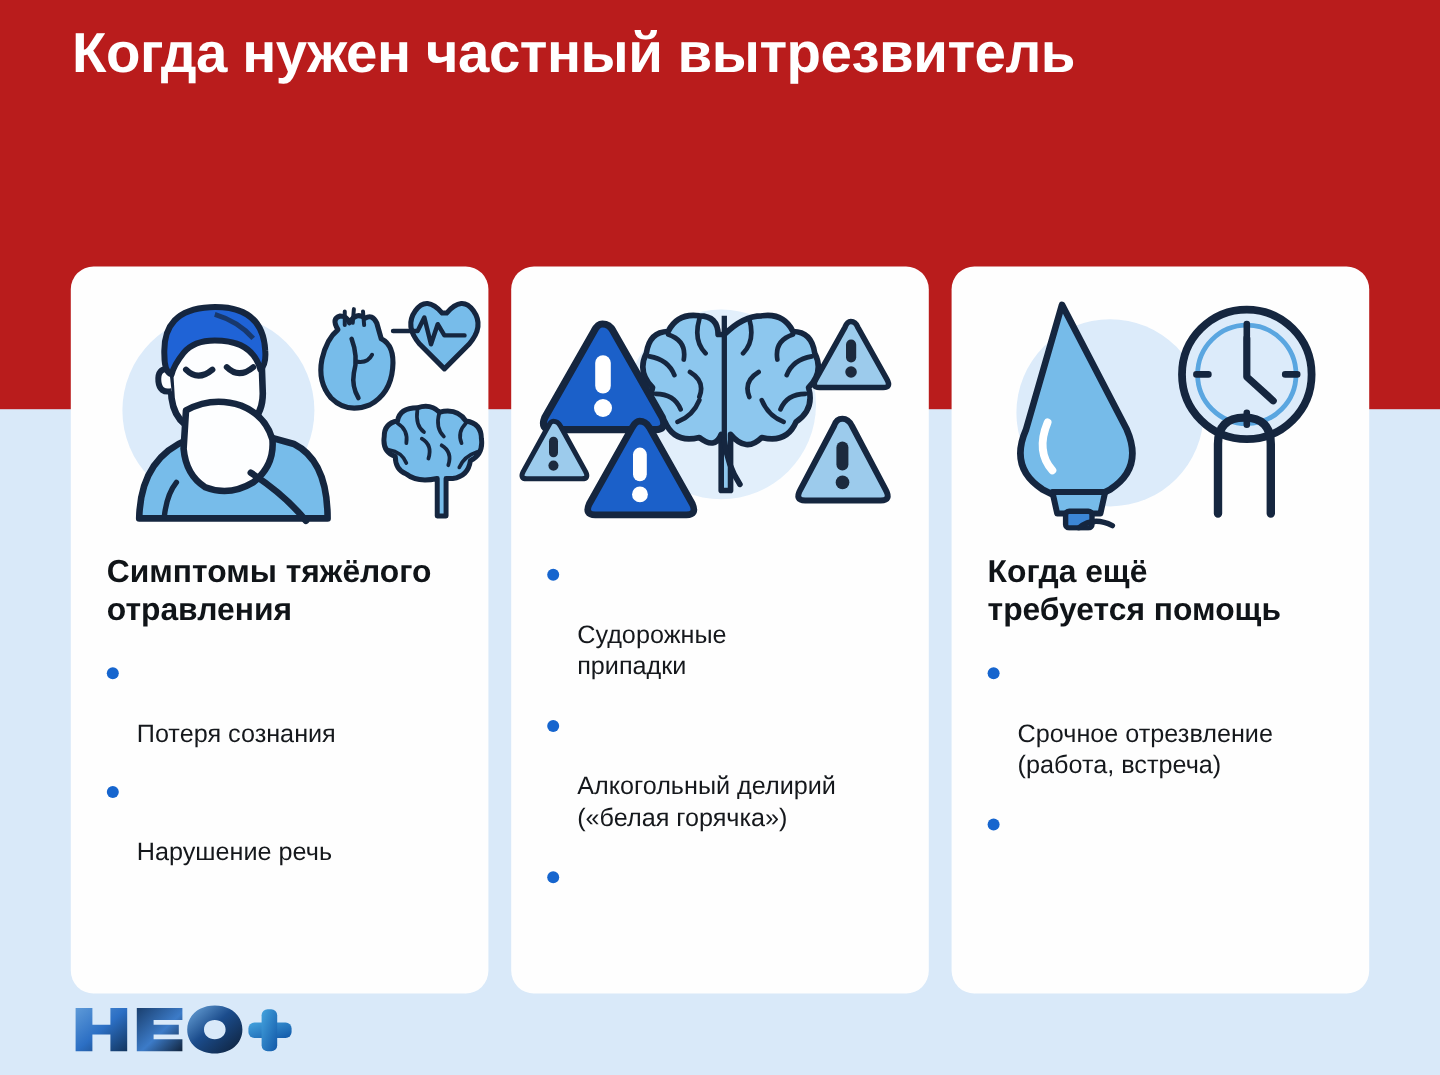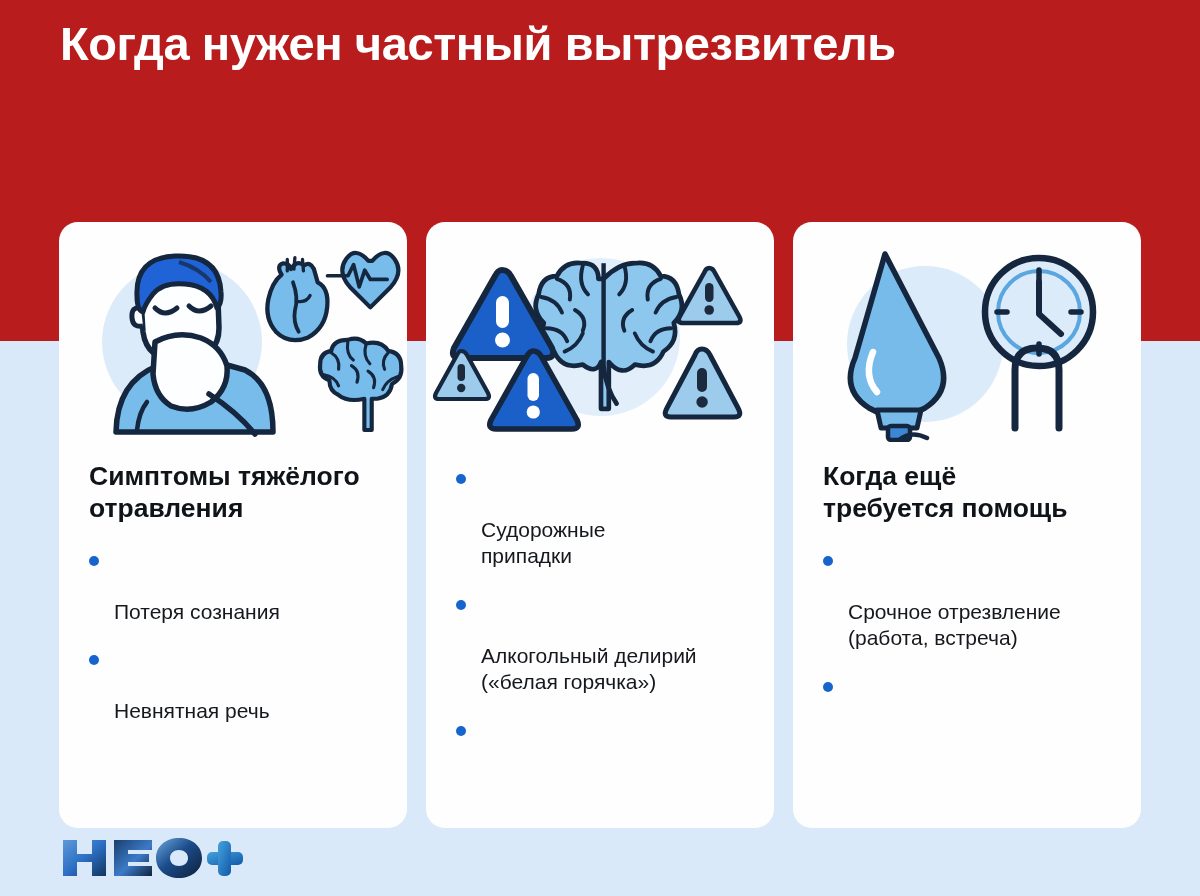--- a/index.html
+++ b/index.html
@@ -201,21 +201,21 @@
       </div>
       <div class="card-title">Симптомы тяжёлого
 отравления</div>
       <ul class="card-list">
         <li>
           <span class="dot"></span>
           <span>Потеря сознания</span>
         </li>
         <li>
           <span class="dot"></span>
-          <span>Невнятная речь</span>
+          <span>Нарушение речь</span>
         </li>
 
       </ul>
     </div>
 
     <div class="card">
       <div class="card-art">
         <svg width="348" height="200" viewBox="0 0 348 200">
           <circle cx="175" cy="95" r="79" fill="#E2EFFB"></circle>
 

